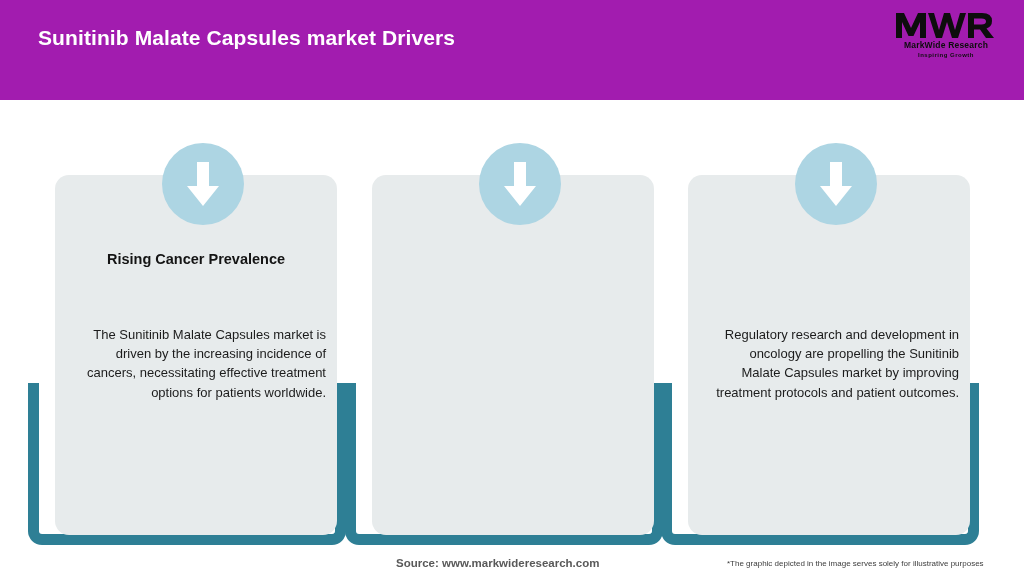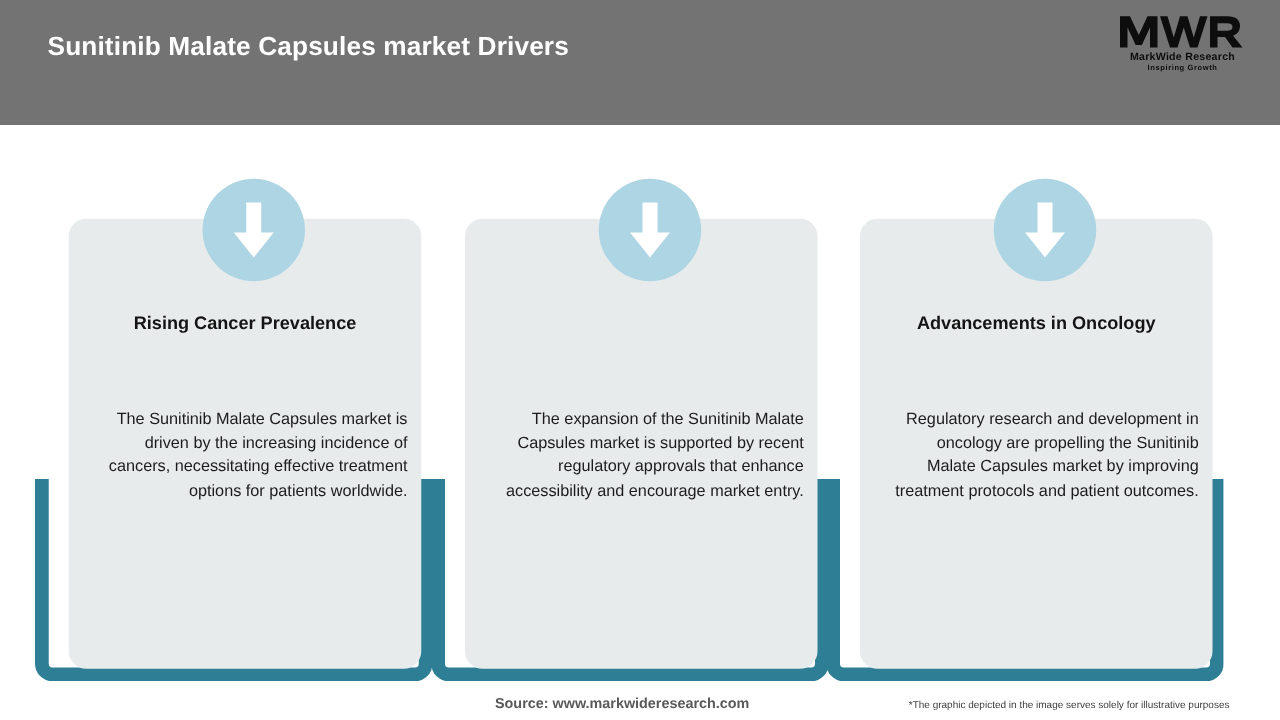--- a/index.html
+++ b/index.html
@@ -7,21 +7,21 @@
     width:1024px; height:576px;
     background:#ffffff;
     font-family:"Liberation Sans", sans-serif;
     overflow:hidden;
   }
   .page { position:relative; width:1024px; height:576px; background:#fff; }
 
   
   .header {
     position:absolute; left:0; top:0; width:1024px; height:100px;
-    background:#737373;
+    background:#a21caf;
   }
   .header-title {
     position:absolute; left:38px; top:26px;
     font-size:21px; font-weight:700; color:#ffffff;
     letter-spacing:.1px; white-space:nowrap;
   }
   .logo {
     position:absolute; right:22px; top:8px;
     width:112px; height:52px;
     display:flex; flex-direction:column;
@@ -131,33 +131,31 @@
       <div class="arrow-badge">
         <svg width="40" height="48" viewBox="0 0 40 48">
           <path d="M14 2 L26 2 L26 26 L36 26 L20 46 L4 26 L14 26 Z" fill="#ffffff"></path>
         </svg>
       </div>
     </div>
 
     <div class="card-group g1">
       <div class="accent-frame"></div>
       <div class="card">
-        <div class="card-body">The expansion of the Sunitinib Malate Capsules market is supported by recent regulatory approvals that enhance accessibility and encourage market entry.</div>
       </div>
       <div class="arrow-badge">
         <svg width="40" height="48" viewBox="0 0 40 48">
           <path d="M14 2 L26 2 L26 26 L36 26 L20 46 L4 26 L14 26 Z" fill="#ffffff"></path>
         </svg>
       </div>
     </div>
 
     <div class="card-group g2">
       <div class="accent-frame"></div>
       <div class="card">
-        <div class="card-title">Advancements in Oncology</div>
         <div class="card-body">Regulatory research and development in oncology are propelling the Sunitinib Malate Capsules market by improving treatment protocols and patient outcomes.</div>
       </div>
       <div class="arrow-badge">
         <svg width="40" height="48" viewBox="0 0 40 48">
           <path d="M14 2 L26 2 L26 26 L36 26 L20 46 L4 26 L14 26 Z" fill="#ffffff"></path>
         </svg>
       </div>
     </div>
 
   </div>

